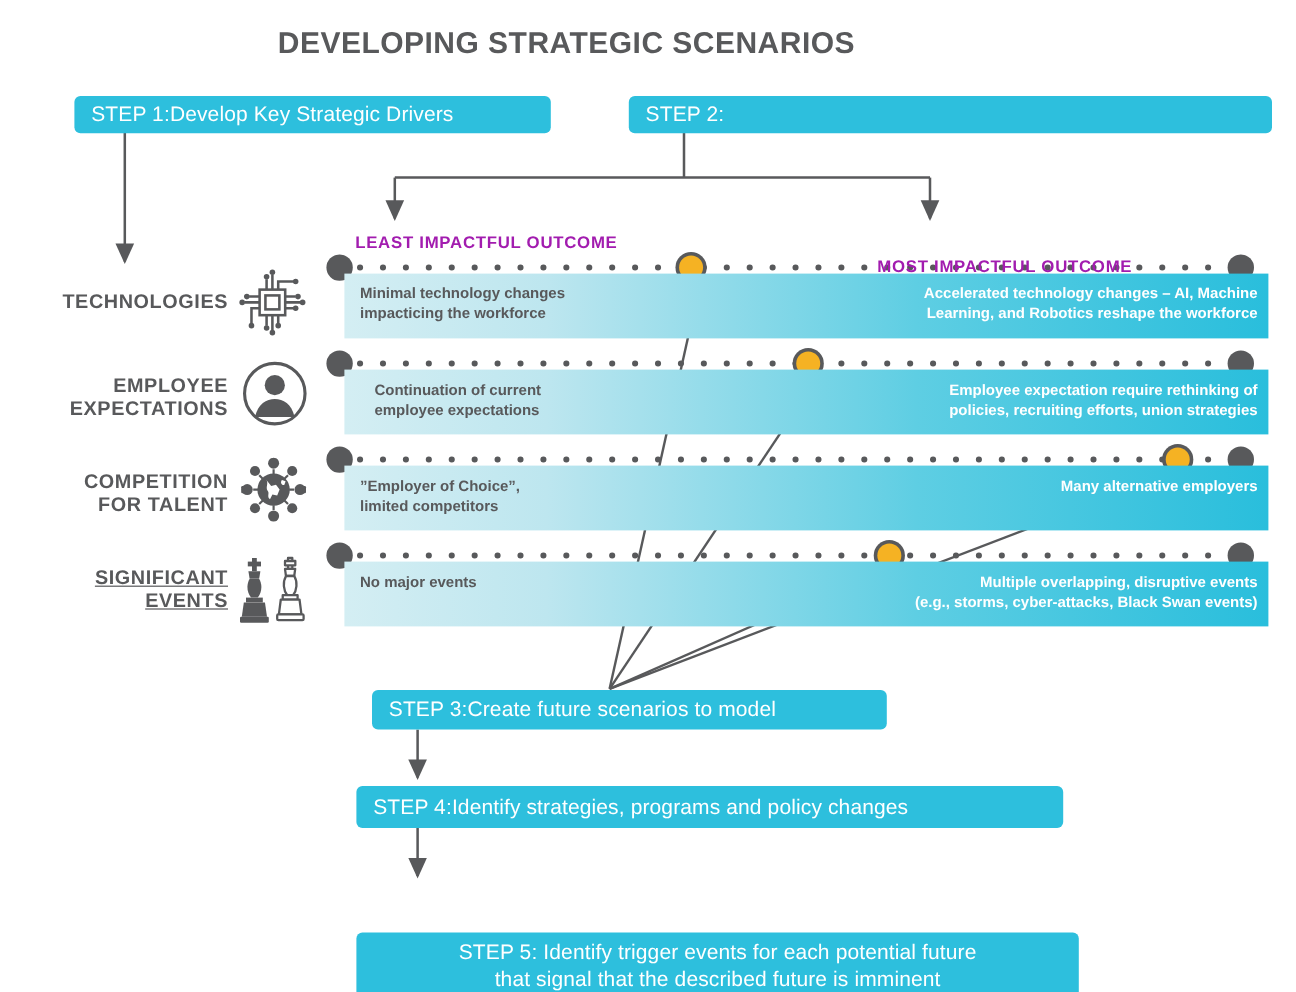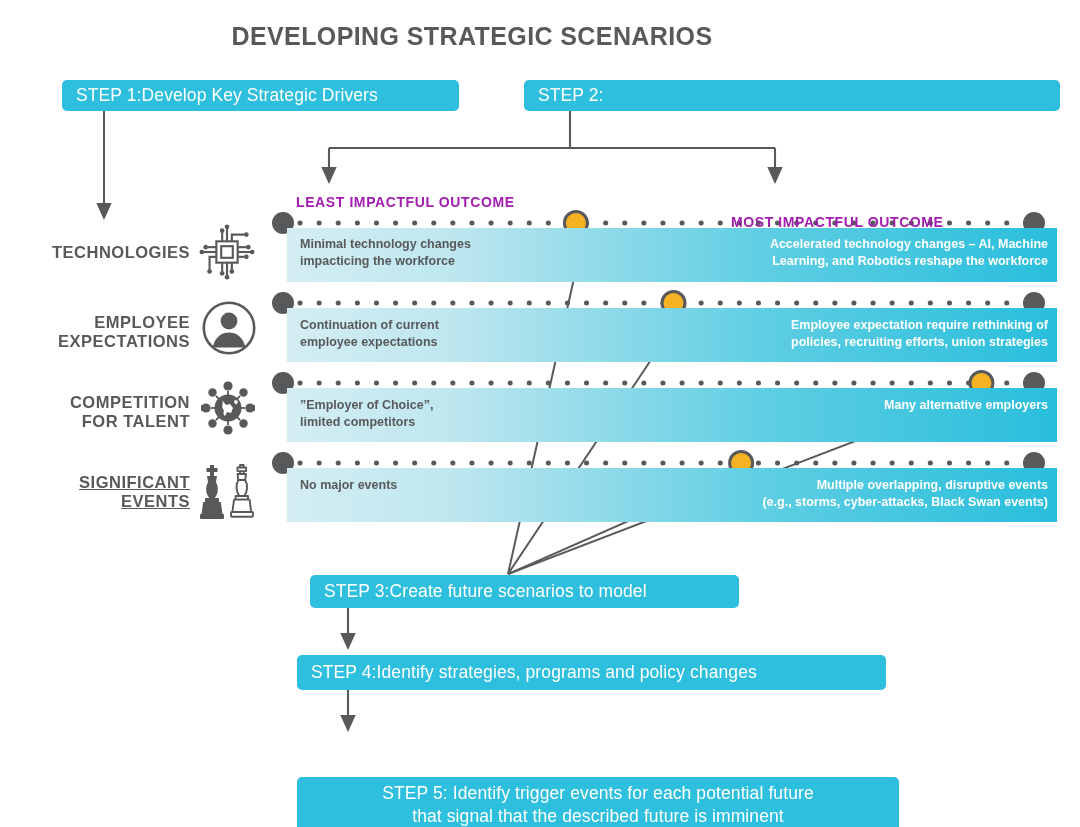--- a/index.html
+++ b/index.html
@@ -222,21 +222,21 @@
   <div class="bar" style="top:308px;"></div>
   <div class="row-label" style="left:10px; top:313px; width:180px;">EMPLOYEE
 EXPECTATIONS</div>
   <div class="icon" style="left:201px; top:300px;">
     <svg width="56" height="56" viewBox="0 0 56 56">
       <circle cx="28" cy="28" r="25.2" fill="none" stroke="#58595b" stroke-width="2.6"></circle>
       <circle cx="28" cy="21" r="8.4" fill="#58595b"></circle>
       <path d="M11.5 47.5 C14 36.5 21 32.5 28 32.5 C35 32.5 42 36.5 44.5 47.5 Z" fill="#58595b"></path>
     </svg>
   </div>
-  <div class="bar-text left" style="top:317px;">Continuation of current
+  <div class="bar-text left" style="top:317px;margin-left:12px;">Continuation of current
 employee expectations</div>
   <div class="bar-text right" style="top:317px;">Employee expectation require rethinking of
 policies, recruiting efforts, union strategies</div>
 
   <div class="bar" style="top:388px;"></div>
   <div class="row-label" style="left:10px; top:393px; width:180px;">COMPETITION
 FOR TALENT</div>
   <div class="icon" style="left:198px; top:378px;">
     <svg width="60" height="60" viewBox="0 0 60 60">
       <g fill="#58595b">

